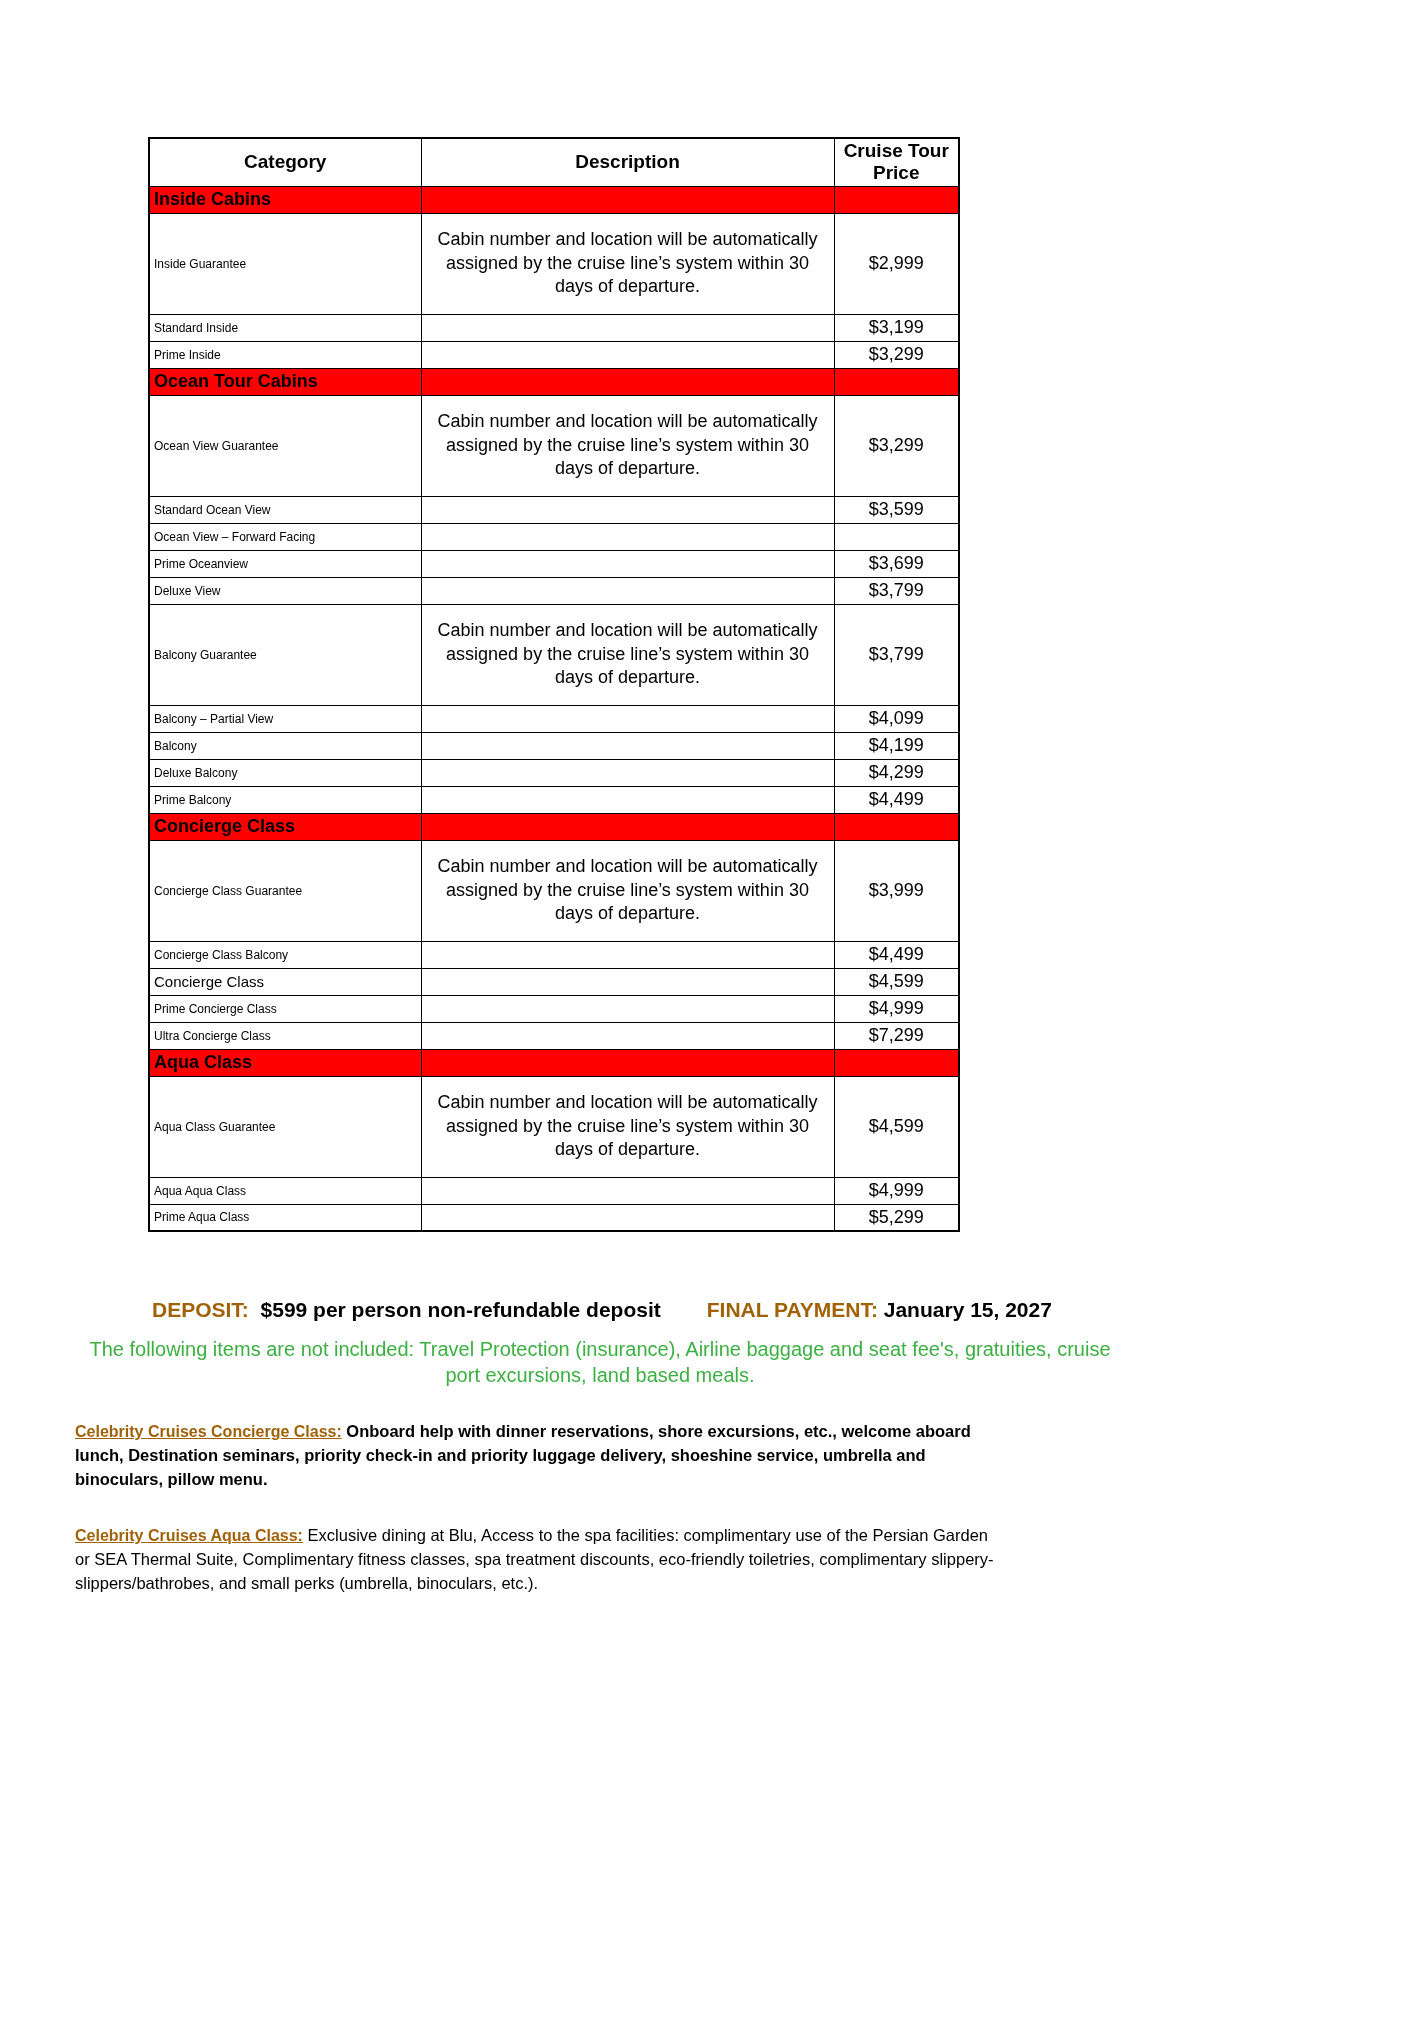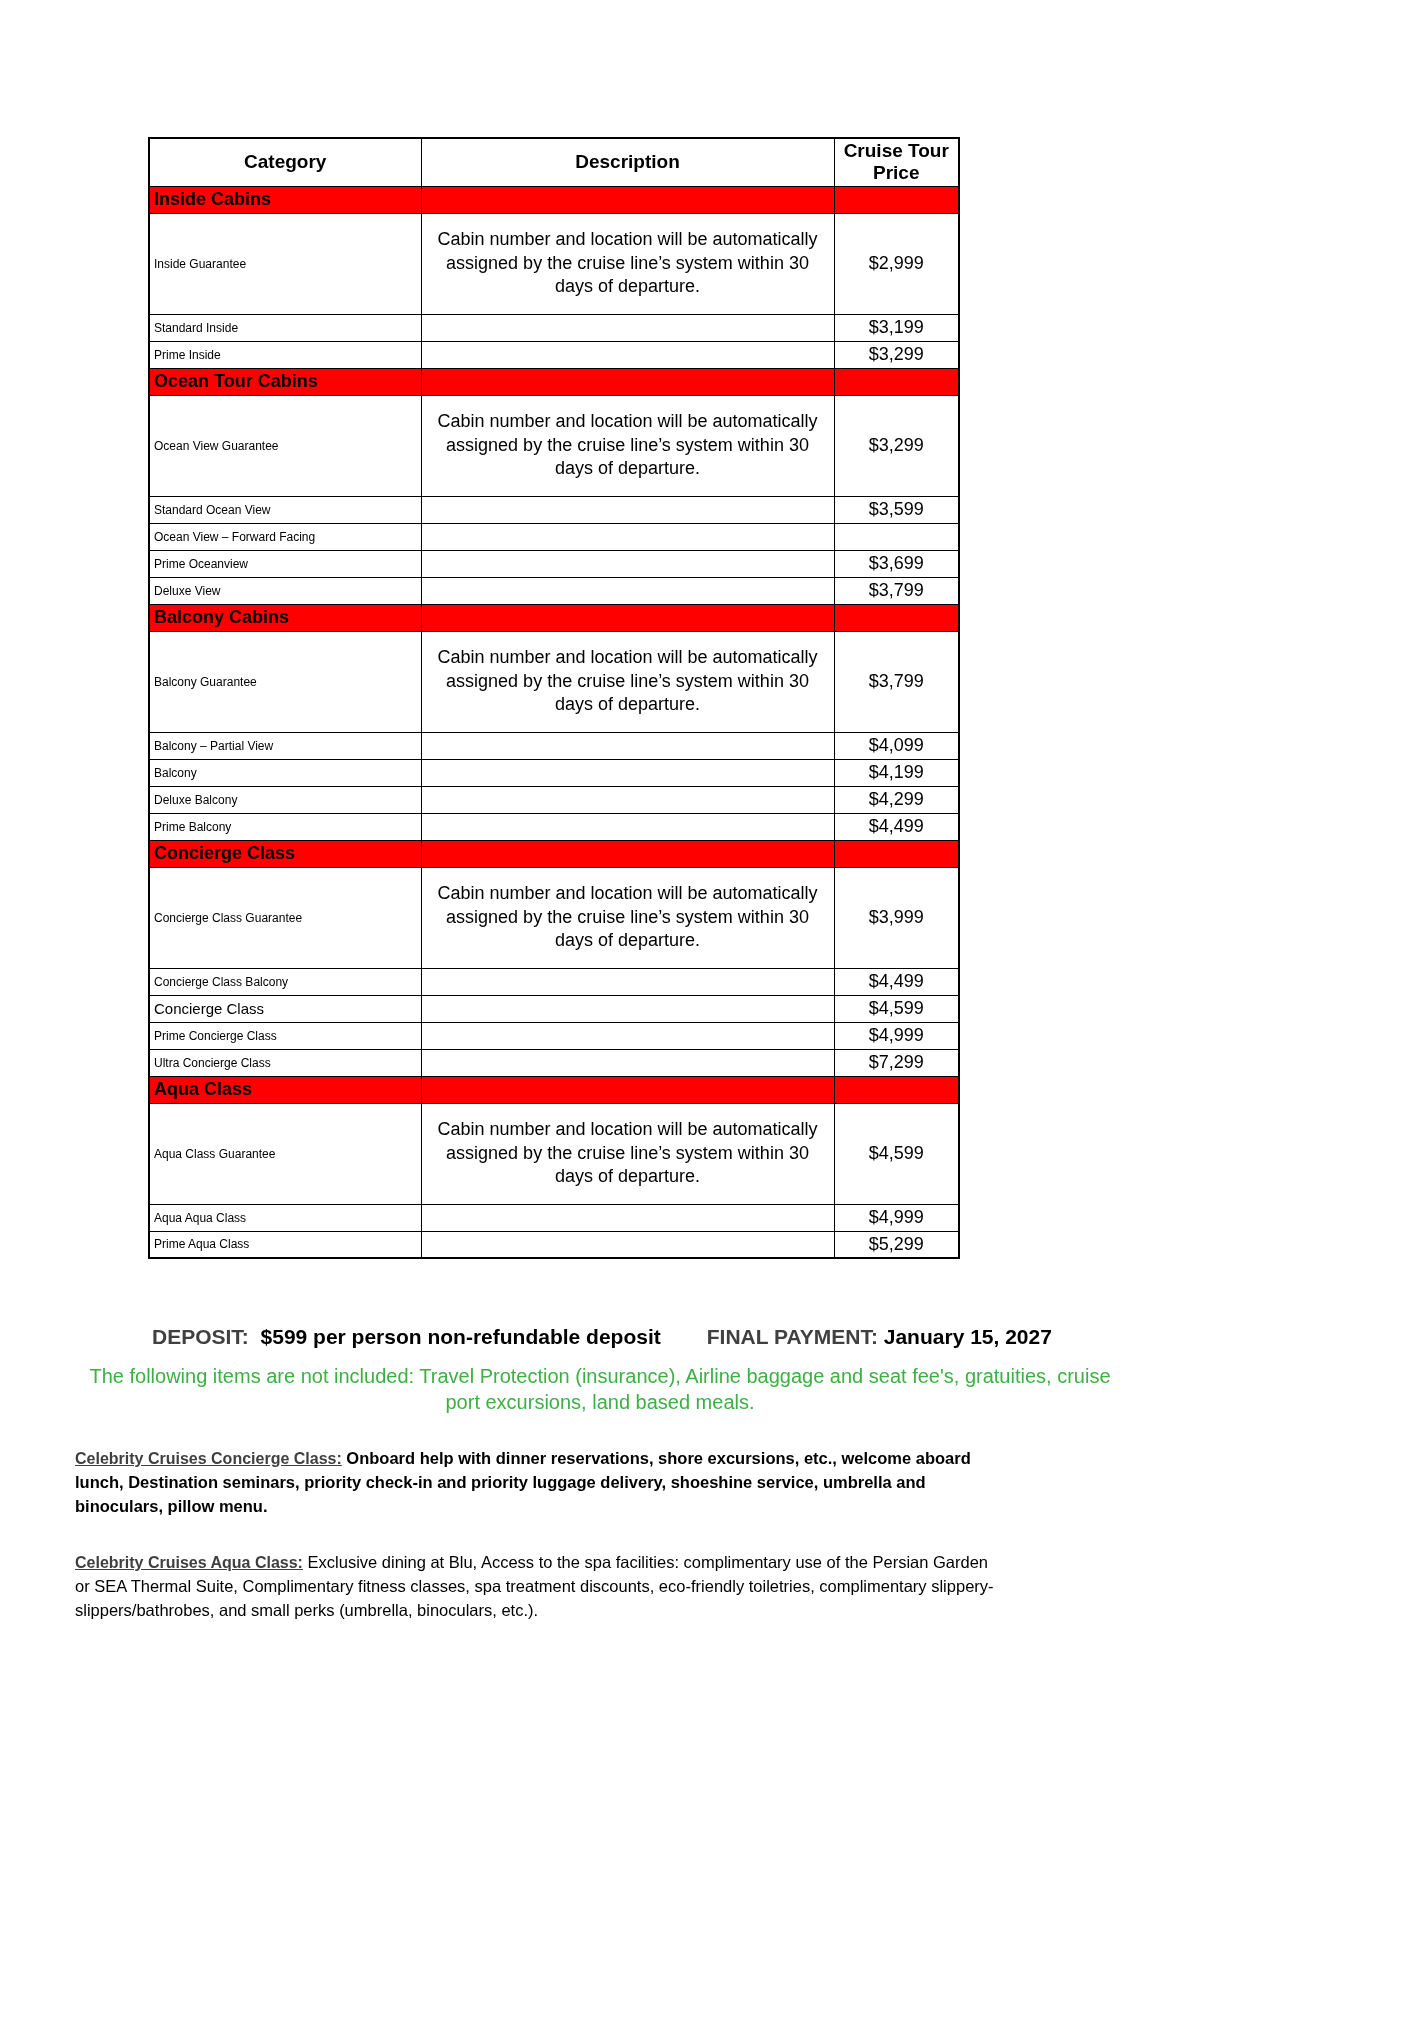--- a/index.html
+++ b/index.html
@@ -49,21 +49,21 @@
     font-size: 18px;
   }
 
   
   .deposit-line {
     margin: 66px 0 0 152px;
     font-size: 21px;
     font-weight: bold;
     white-space: nowrap;
   }
-  .red-label { color: #404040; font-weight: bold; }
+  .red-label { color: #a16207; font-weight: bold; }
   .deposit-line .gap { display: inline-block; width: 46px; }
 
   .not-included {
     margin: 14px 0 0 85px;
     width: 1030px;
     text-align: center;
     color: #3cb043;
     font-size: 20px;
     line-height: 1.3;
   }
@@ -139,25 +139,20 @@
         <tr class="plain">
           <td class="cat">Prime Oceanview</td>
           <td class="desc"></td>
           <td class="price">$3,699</td>
         </tr>
         <tr class="plain">
           <td class="cat">Deluxe View</td>
           <td class="desc"></td>
           <td class="price">$3,799</td>
         </tr>
-        <tr class="section">
-          <td class="cat">Balcony Cabins</td>
-          <td></td>
-          <td></td>
-        </tr>
         <tr class="tall">
           <td class="cat">Balcony Guarantee</td>
           <td class="desc">Cabin number and location will be automatically assigned by the cruise line’s system within 30 days of departure.</td>
           <td class="price">$3,799</td>
         </tr>
         <tr class="plain">
           <td class="cat">Balcony – Partial View</td>
           <td class="desc"></td>
           <td class="price">$4,099</td>
         </tr>

